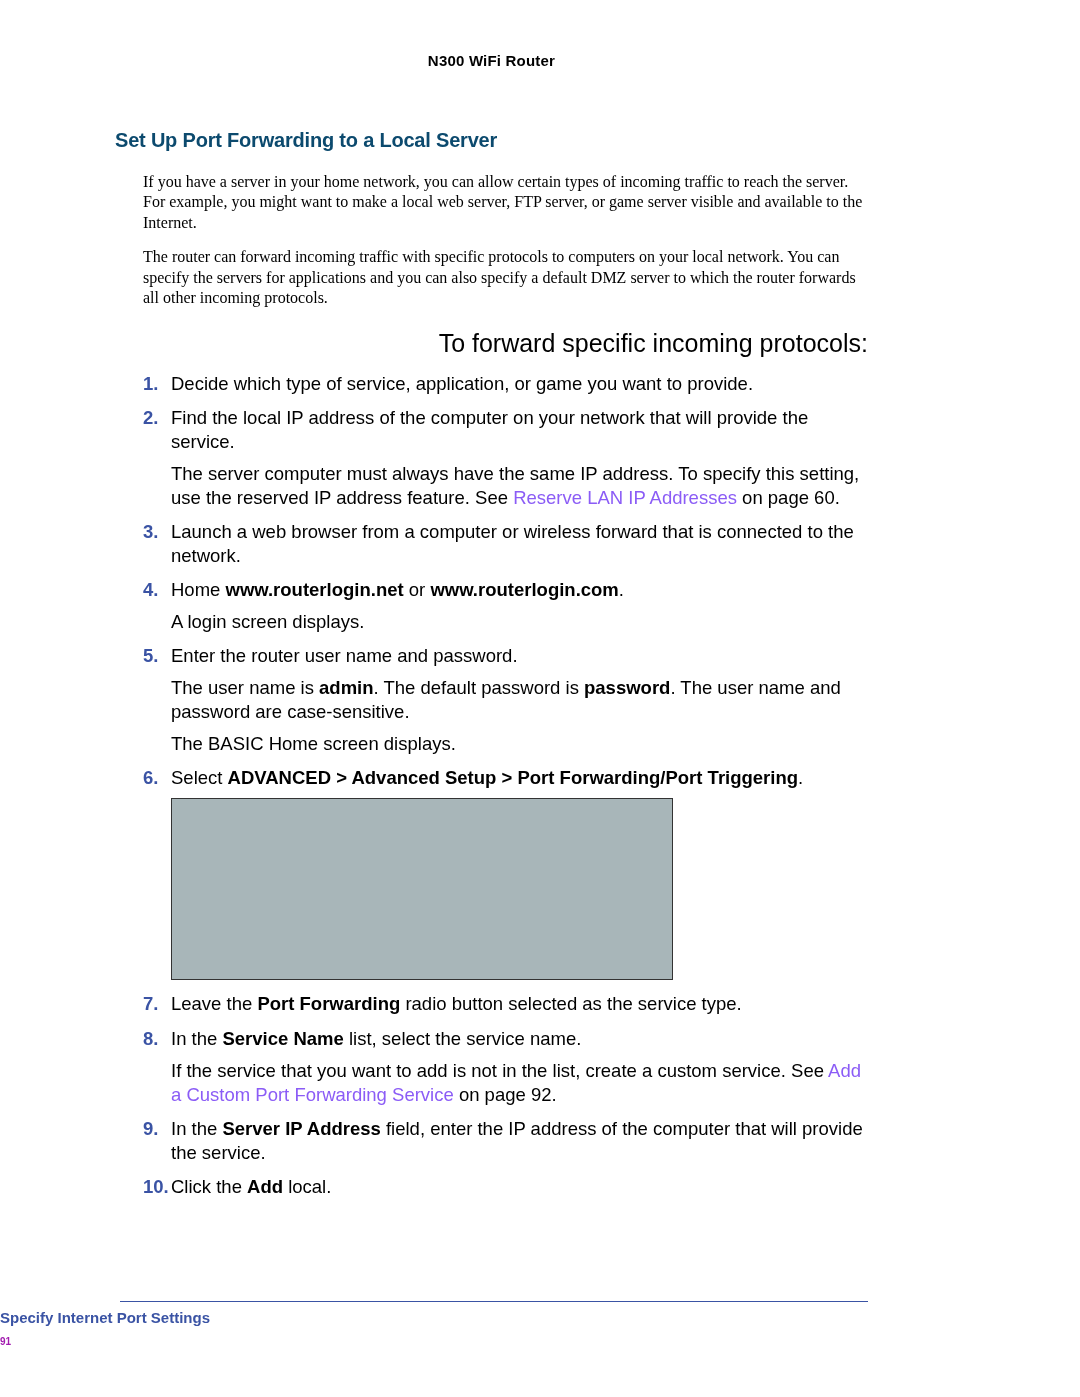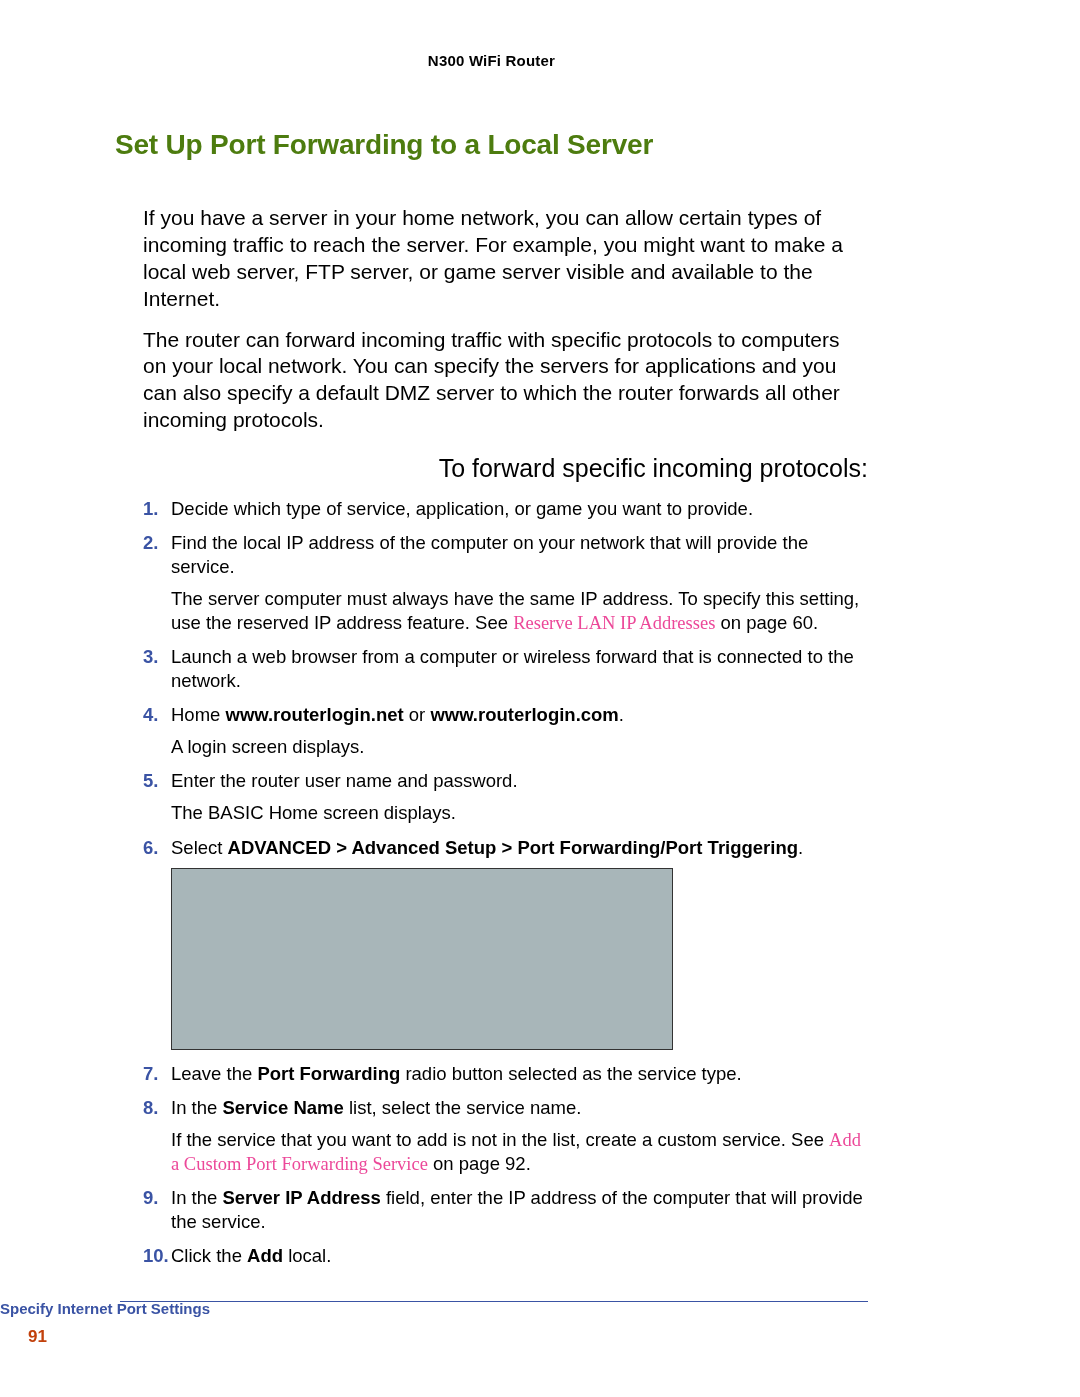--- a/index.html
+++ b/index.html
@@ -18,30 +18,31 @@
     padding: 52px 120px 80px 115px;
   }
   .header-title {
     text-align: center;
     font-weight: bold;
     font-size: 15px;
     letter-spacing: 0.2px;
     margin-bottom: 60px;
   }
   .section-heading {
-    color: #4d7c0f;
+    color: #0c4a6e;
     font-weight: bold;
-    font-size: 28px;
+    font-size: 20px;
     letter-spacing: -0.2px;
-    margin-bottom: 44px;
+    margin-bottom: 20px;
   }
   .body-text {
-    font-size: 21px;
+    font-size: 16px;
     line-height: 1.28;
     margin: 0 0 14px 28px;
+    font-family: Liberation Serif, serif;
   }
   .sub-heading {
     font-weight: normal;
     font-size: 25px;
     margin: 20px 0 14px 28px;
     text-align: right;
   }
   ol.steps {
     list-style: none;
     padding: 0;
@@ -62,22 +63,21 @@
     left: 0;
     top: 0;
     font-weight: bold;
     color: #3A53A4;
   }
   .step-sub {
     margin-top: 8px;
     margin-bottom: 8px;
   }
   .link {
-    color: #ec4899;
-    font-family: Liberation Serif, serif;
+    color: #8b5cf6;
   }
   .bold { font-weight: bold; }
   .screenshot-box {
     width: 500px;
     height: 180px;
     background: #A8B6B9;
     border: 1px solid #333;
     margin: 8px 0 12px 0;
   }
   .footer-rule {
@@ -94,24 +94,23 @@
     bottom: 50px;
     text-align: left;
   }
   .footer-title {
     color: #3A53A4;
     font-weight: bold;
     font-size: 15px;
     margin-bottom: 10px;
   }
   .footer-page {
-    color: #c2410c;
+    color: #a21caf;
     font-weight: bold;
-    font-size: 17px;
-    margin-left: 28px;
+    font-size: 10px;
   }
 </style>
 </head>
 <body>
 
 <div class="page">
 
   <div class="header-title">N300 WiFi Router</div>
 
   <div class="section-heading">Set Up Port Forwarding to a Local Server</div>
@@ -138,20 +137,23 @@
       <span>Launch a web browser from a computer or wireless forward that is connected to the network.</span>
     </li>
 
     <li>
       <span>Home </span><span class="bold">www.routerlogin.net</span><span> or </span><span class="bold">www.routerlogin.com</span><span>.</span>
       <div class="step-sub">A login screen displays.</div>
     </li>
 
     <li>
       <span>Enter the router user name and password.</span>
+      <div class="step-sub">
+        <span>The user name is </span><span class="bold">admin</span><span>. The default password is </span><span class="bold">password</span><span>. The user name and password are case-sensitive.</span>
+      </div>
       <div class="step-sub">The BASIC Home screen displays.</div>
     </li>
 
     <li>
       <span>Select </span><span class="bold">ADVANCED &gt; Advanced Setup &gt; Port Forwarding/Port Triggering</span><span>.</span>
       <div class="screenshot-box"></div>
     </li>
 
     <li>
       <span>Leave the </span><span class="bold">Port Forwarding</span><span> radio button selected as the service type.</span>

